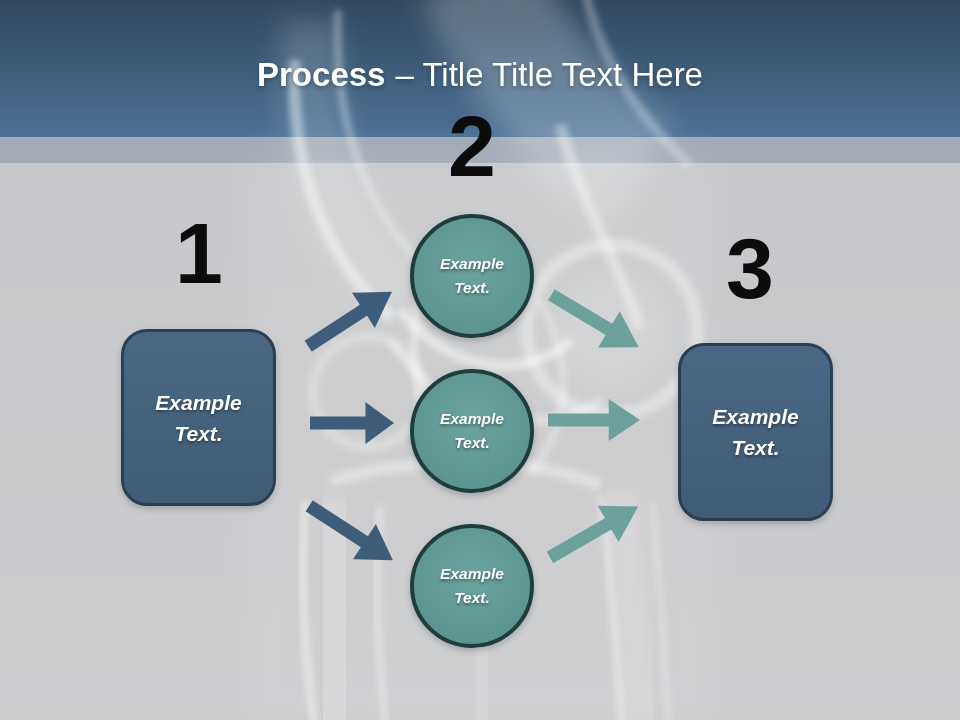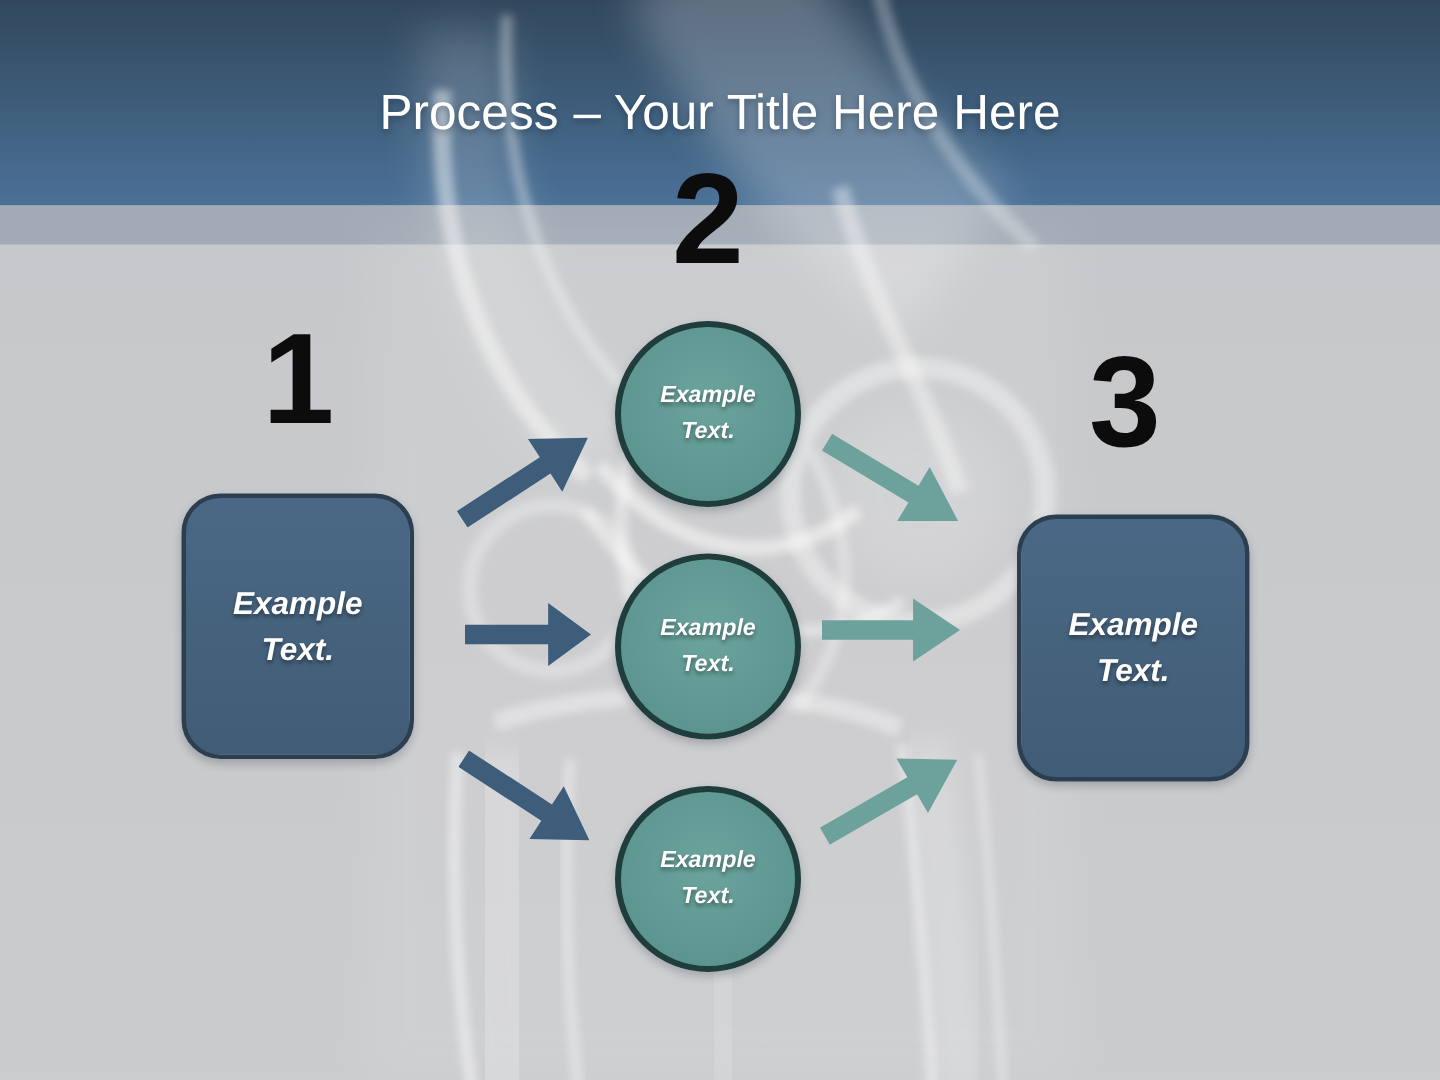--- a/index.html
+++ b/index.html
@@ -15,21 +15,21 @@
   }
   .header-band{
     position:absolute;left:0;top:137px;width:960px;height:26px;
     background:var(--c-band,#a1aab5);
   }
   .slide-title{
     position:absolute;left:0;top:52px;width:960px;height:46px;line-height:46px;
     text-align:center;color:var(--c-title,#ffffff);font-size:33px;
     text-shadow:0 2px 4px rgba(15,25,35,.35);white-space:nowrap;
   }
-  .slide-title .t-bold{font-weight:400;margin-top:37px;}
+  .slide-title .t-bold{font-weight:700;margin-top:37px;}
   .slide-title .t-rest{font-weight:400;margin-left:10px;}
   
   .xray{position:absolute;left:0;top:0;width:960px;height:720px;pointer-events:none;}
   
   .big-num{
     position:absolute;width:120px;text-align:center;
     font-size:86px;line-height:86px;font-weight:700;
     color:var(--c-number,#0c0c0d);
   }
   .num-1{left:139px;top:210px;}
@@ -126,21 +126,21 @@
 
       <path d="M618,492 C628,572 636,652 641,730" stroke-width="30" opacity="0.2" filter="url(#b8)"></path>
       <path d="M601,496 C611,580 618,662 622,730" stroke-width="7" opacity="0.4" filter="url(#b3)"></path>
       <path d="M652,502 C660,582 665,662 669,730" stroke-width="6" opacity="0.32" filter="url(#b3)"></path>
 
       <path d="M480,560 C478,622 480,682 485,730" stroke-width="26" opacity="0.14" filter="url(#b8)"></path>
     </g>
   </svg>
 
   <div class="slide-title">
-    <span class="t-bold">Process</span><span class="t-rest">– Your Title Here Here</span>
+    <span class="t-bold">Process</span><span class="t-rest">– Title Title Text Here</span>
   </div>
 
   <div class="big-num num-1">1</div>
   <div class="big-num num-2">2</div>
   <div class="big-num num-3">3</div>
 
   <div class="arrow arr-dark a1">
     <svg viewBox="0 0 100 44" preserveAspectRatio="none">
         <polygon points="0,15.5 66,15.5 66,1 100,22 66,43 66,28.5 0,28.5"></polygon>
       </svg>

